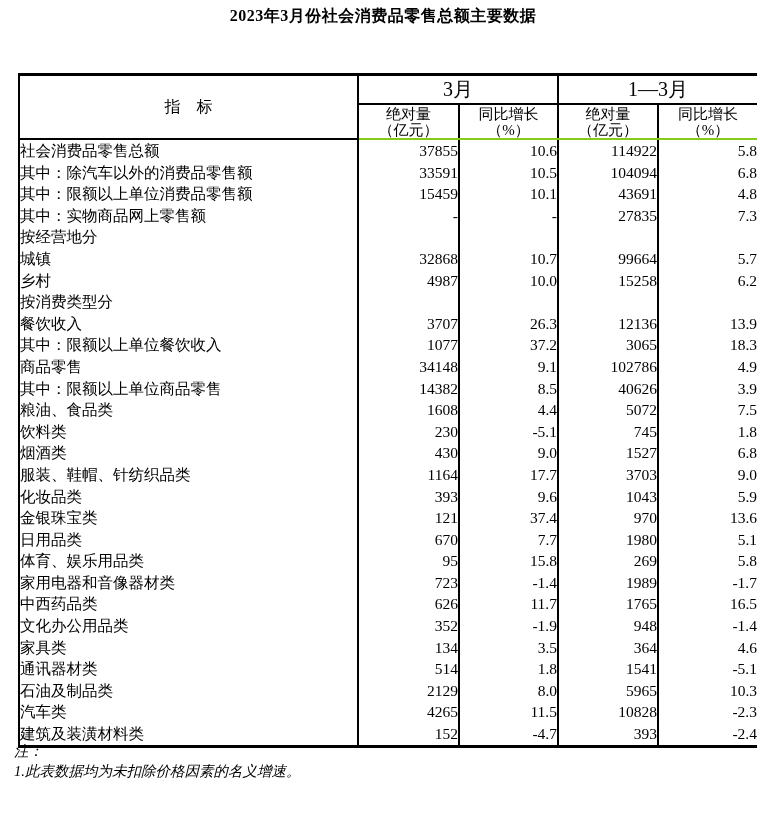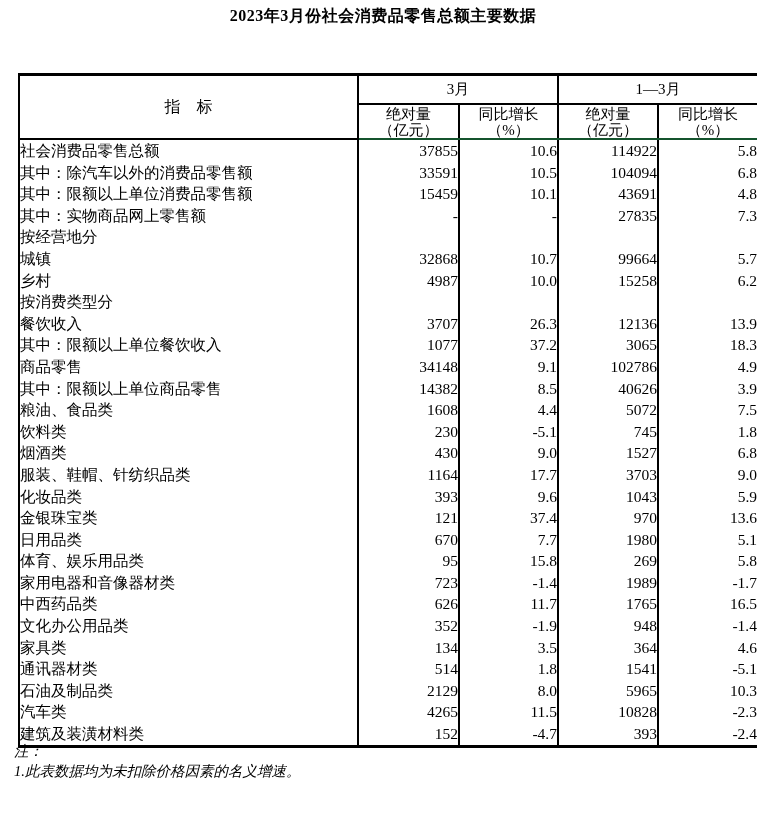--- a/index.html
+++ b/index.html
@@ -40,29 +40,29 @@
     overflow: hidden;
   }
   .v-right { border-right: 2px solid #000; }
   thead th { text-align: center; vertical-align: middle; }
   .h-indicator {
     font-size: 16px;
     border-bottom: 2px solid #000;
   }
   .h-group {
     height: 27px;
-    font-size: 15px;
+    font-size: 20px;
     border-bottom: 2px solid #000;
     border-radius: 7px;
   }
   .h-sub {
     height: 33px;
     font-size: 15px;
     line-height: 16px;
-    border-bottom: 2px solid #14532d;
+    border-bottom: 2px solid #84cc16;
   }
   tbody td {
     height: 21.6px;
     line-height: 21.6px;
     font-size: 15.5px;
   }
   .c-label { text-align: left; margin-top: 24px; }
   .ind-0 { padding-left: 4px; }
   .ind-1 { padding-left: 21px; }
   .ind-2 { padding-left: 37px; }

